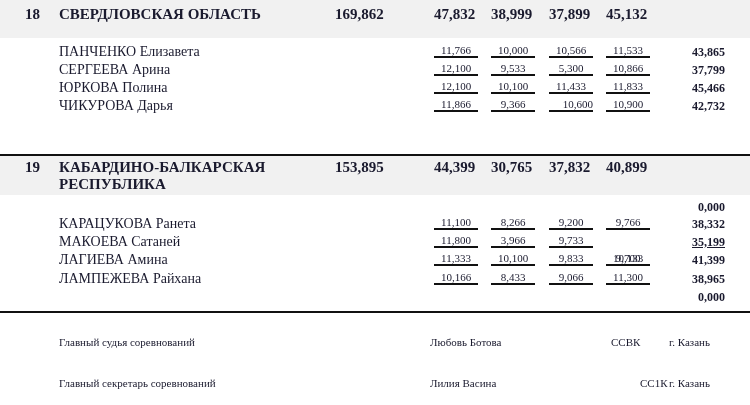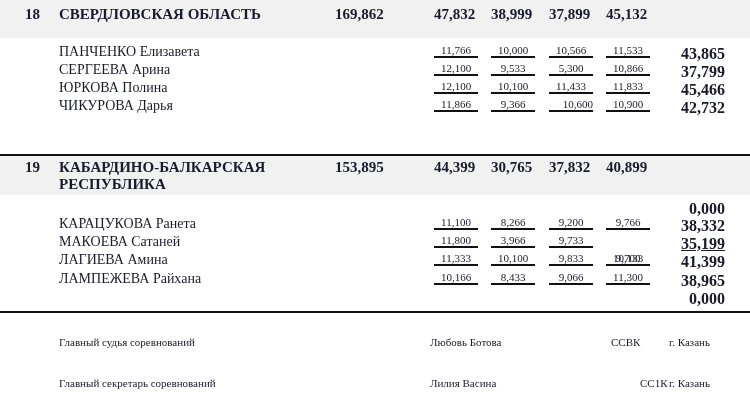--- a/index.html
+++ b/index.html
@@ -2,21 +2,21 @@
 <html><head>
 <meta charset="utf-8">
 <style>
   html,body{margin:0;padding:0;background:#fff;}
   body{width:750px;height:405px;overflow:hidden;position:relative;font-family:"Liberation Serif","DejaVu Serif",serif;color:#1a1a2e;}
   .team-head{position:absolute;left:0;width:750px;background:#f1f1f1;}
   .abs{position:absolute;white-space:nowrap;}
   .hd{font-size:15px;font-weight:bold;}
   .name{font-size:14px;}
   .sc{font-size:11px;text-align:center;width:44px;border-bottom:2px solid #111;line-height:12px;}
-  .tot{font-size:16px;font-weight:bold;text-align:right;width:50px;}
+  .tot{font-size:12px;font-weight:bold;text-align:right;width:50px;}
   .rule{position:absolute;left:0;width:750px;height:2px;background:#111;}
   .foot{font-size:11px;}
 </style>
 </head>
 <body>
 
 <div class="team-head" style="top:0;height:38px;"></div>
 <div class="abs hd" style="left:25px;top:6px;">18</div>
 <div class="abs hd" style="left:59px;top:6px;">СВЕРДЛОВСКАЯ ОБЛАСТЬ</div>
 <div class="abs hd" style="left:335px;top:6px;">169,862</div>

